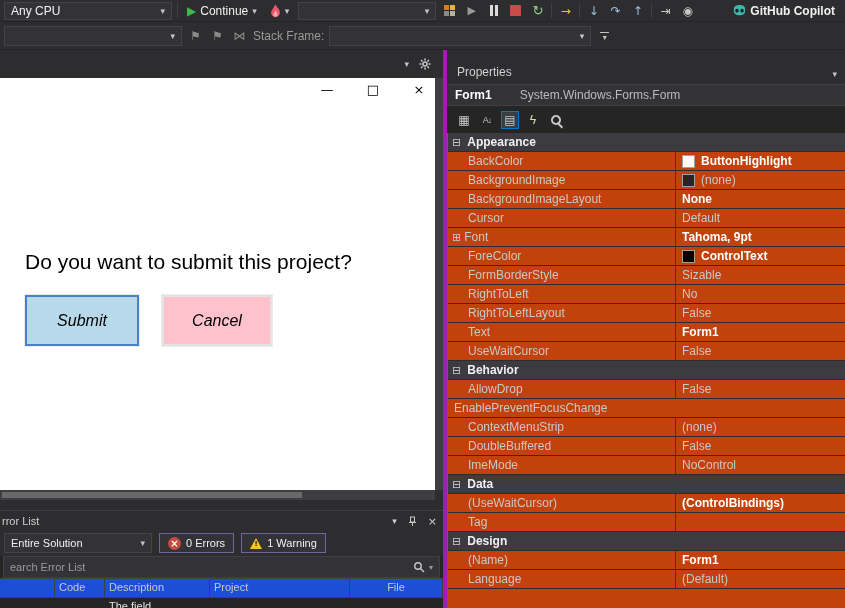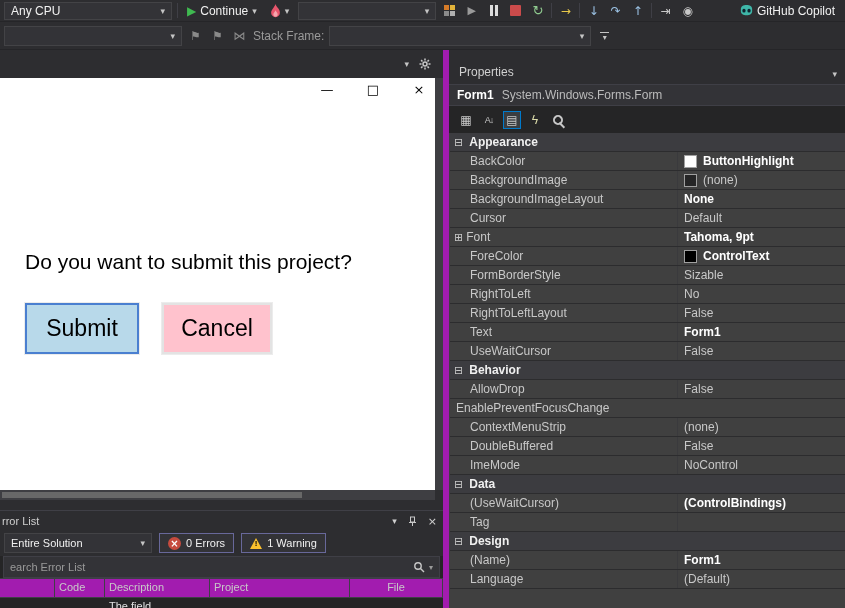--- a/index.html
+++ b/index.html
@@ -25,37 +25,37 @@
   .green{color:#3fb950;}
   .grayplay{color:#9a9a9a;font-size:11px;}
   .pause{display:inline-flex;gap:2px;align-items:center;justify-content:center;width:17px;height:17px;}
   .pause i{width:3px;height:11px;background:#dcdcdc;display:block;}
   .stop{width:11px;height:11px;background:#cb4b4b;border-radius:1px;margin:0 3px;}
   .restart{color:#8fca8f;font-size:13px;}
   .yellow{color:#e8c84a;}
   .bluestep{color:#9cc3e5;}
   .diag{display:inline-grid;grid-template-columns:5px 5px;grid-gap:1px;width:11px;height:11px;margin:0 3px;}
   .diag b{width:5px;height:5px;display:block;}
-  .copilot{margin-left:auto;display:flex;align-items:center;gap:3px;color:#f1f1f1;padding-right:6px;}
+  .copilot{margin-left:auto;display:flex;align-items:center;gap:3px;color:#f1f1f1;padding-right:6px;font-weight:bold;}
   .lbl-dim{color:#9a9a9a;}
   .flag{color:#8a8a8a;font-size:12px;}
   .overflow-ico{display:inline-flex;flex-direction:column;align-items:center;line-height:5px;color:#c5c5c5;font-size:8px;margin-left:4px;}
   .overflow-ico b{display:block;width:9px;height:1px;background:#c5c5c5;margin-bottom:2px;}
 
   
   .left{position:absolute;left:0;top:50px;width:443px;height:558px;background:#2d2d30;}
   .designer-head{position:absolute;top:0;left:0;width:443px;height:28px;display:flex;align-items:center;
                  justify-content:flex-end;gap:10px;padding-right:12px;box-sizing:border-box;}
   .canvas{position:absolute;top:28px;left:0;width:435px;height:412px;background:#ffffff;color:#000;}
   .win-controls{position:absolute;top:4px;right:8px;display:flex;gap:30px;color:#000;font-size:13px;}
   .win-controls span{width:16px;text-align:center;cursor:default;}
   .prompt{position:absolute;left:25px;top:172px;font-size:21px;color:#000;white-space:nowrap;}
-  .form-btn{position:absolute;top:225px;height:47px;font-size:23px;color:#000;
+  .form-btn{position:absolute;top:217px;height:47px;font-size:16px;color:#000;
             font-family:"Liberation Sans","DejaVu Sans",sans-serif;cursor:default;
-            display:flex;align-items:center;justify-content:center;box-shadow:0 0 0 1px #ececec;}
+            display:flex;align-items:center;justify-content:center;box-shadow:0 0 0 1px #ececec;font-style:italic;}
   .btn-submit{left:25px;width:110px;background:#b8d9ea;border:2px solid #4a7fd0;}
   .btn-cancel{left:162px;width:106px;background:#ffc2cd;border:2px solid #e3e3e3;}
   .vscroll{position:absolute;top:28px;left:435px;width:8px;height:412px;background:#3e3e42;}
   .hscroll{position:absolute;top:440px;left:0;width:435px;height:10px;background:#3e3e42;}
   .hscroll .thumb{position:absolute;left:2px;top:2px;width:300px;height:6px;background:#686868;}
   .scroll-corner{position:absolute;top:440px;left:435px;width:8px;height:10px;background:#2d2d30;}
 
   
   .errorlist{position:absolute;top:460px;left:0;width:443px;height:98px;background:#252526;border-top:1px solid #3f3f46;box-sizing:border-box;}
   .el-title{height:18px;display:flex;align-items:center;padding:1px 6px 0 2px;color:#d0d0d0;font-size:11px;gap:10px;background:#2d2d30;}
@@ -63,34 +63,34 @@
   .el-toolbar{height:26px;display:flex;align-items:center;gap:7px;padding:2px 4px;box-sizing:border-box;background:#2d2d30;}
   .el-dd{width:148px;height:20px;font-size:11px;}
   .el-btn{height:20px;box-sizing:border-box;display:flex;align-items:center;gap:5px;padding:0 8px;
           background:#333337;border:1px solid #68689a;color:#f1f1f1;font-size:11px;cursor:default;}
   .err-ico{width:13px;height:13px;border-radius:50%;background:#c64b3e;color:#fff;font-size:10px;line-height:13px;text-align:center;font-weight:bold;}
   .warn-ico{width:0;height:0;border-left:6px solid transparent;border-right:6px solid transparent;border-bottom:11px solid #fbc02d;position:relative;}
   .warn-ico::after{content:"!";position:absolute;left:-1.5px;top:1px;font-size:8px;color:#000;font-weight:bold;}
   .el-search{margin:0 3px;height:20px;background:#333337;border:1px solid #3f3f46;display:flex;align-items:center;
              padding:0 6px;color:#9a9a9a;font-size:11px;gap:4px;}
   .el-search .spacer{flex:1;}
-  .el-header{display:flex;height:20px;background:#a21caf;border-top:1px solid #3f3f46;border-bottom:1px solid #3f3f46;box-sizing:border-box;}
+  .el-header{display:flex;height:20px;background:#1d4ed8;border-top:1px solid #3f3f46;border-bottom:1px solid #3f3f46;box-sizing:border-box;}
   .el-hcell{box-sizing:border-box;border-right:1px solid #3f3f46;padding:2px 4px;color:#c8c8c8;font-size:11px;overflow:hidden;white-space:nowrap;}
   .el-rows{overflow:hidden;height:12px;}
   .el-row{display:flex;height:18px;}
   .el-cell{box-sizing:border-box;padding:2px 4px;color:#e0e0e0;font-size:11px;overflow:hidden;white-space:nowrap;}
 
   
-  .props{position:absolute;left:443px;top:50px;width:402px;height:558px;background:#404040;border-left:6px solid #a21caf;box-sizing:border-box;}
+  .props{position:absolute;left:443px;top:50px;width:402px;height:558px;background:#c2410c;border-left:4px solid #a21caf;box-sizing:border-box;}
   .p-head{height:34px;display:flex;align-items:flex-end;padding:0 8px 5px 10px;color:#d0d0d0;background:#2d2d30;box-sizing:border-box;}
   .p-head .spacer{flex:1;}
   .p-object{height:22px;display:flex;align-items:center;gap:8px;background:#333337;border-top:1px solid #3f3f46;border-bottom:1px solid #3f3f46;
             padding:0 8px;box-sizing:border-box;white-space:nowrap;overflow:hidden;}
   .p-object .oname{color:#ffffff;font-weight:bold;}
-  .p-object .otype{color:#bbbbbb;}
+  .p-object .otype{color:#bbbbbb;margin-left:20px;}
   .p-icons{height:27px;display:flex;align-items:center;gap:5px;padding:0 8px;background:#252526;}
   .pi{width:18px;height:18px;display:inline-flex;align-items:center;justify-content:center;font-size:12px;color:#c8c8c8;box-sizing:border-box;}
   .pi.sel{background:#3a3d41;border:1px solid #007acc;}
   .pi-az{font-size:9px;letter-spacing:-1px;}
   .wrench{width:6px;height:6px;border:2px solid #c8c8c8;border-radius:50%;position:relative;transform:rotate(-45deg);}
   .wrench::after{content:'';position:absolute;left:1px;top:6px;width:2px;height:7px;background:#c8c8c8;}
   .p-grid{position:absolute;top:83px;left:1px;right:0;bottom:0;overflow:hidden;}
   .prop-cat{display:flex;align-items:center;height:19px;box-sizing:border-box;background:#3c3c40;color:#f0f0f0;
             font-weight:bold;gap:6px;padding-left:4px;border-bottom:1px solid #2c2c2e;}
   .prop-cat .expander{font-weight:normal;font-size:11px;color:#c8c8c8;font-family:"DejaVu Sans",sans-serif;}

